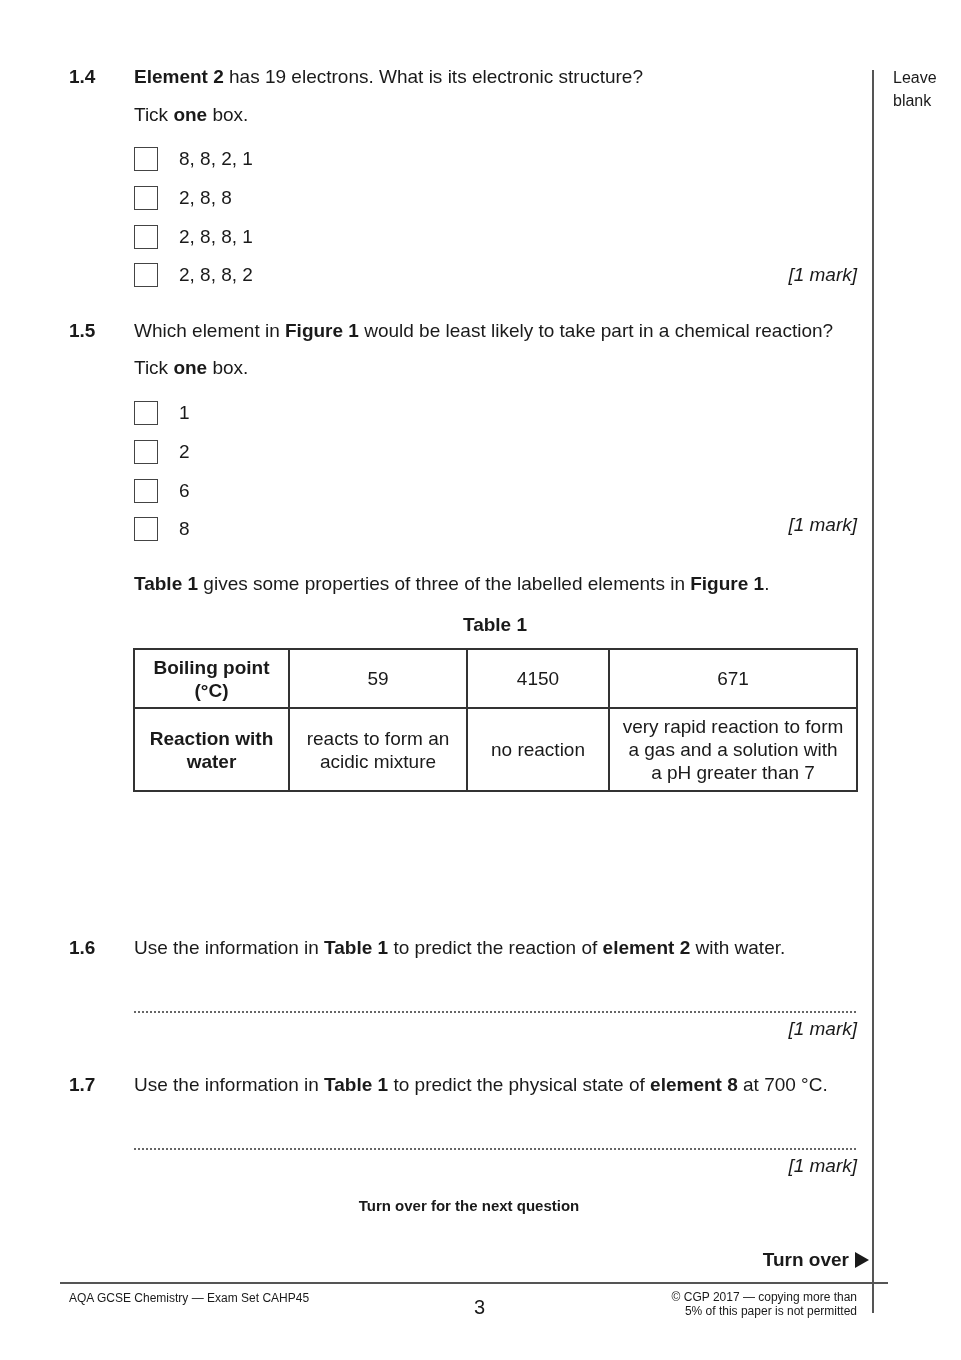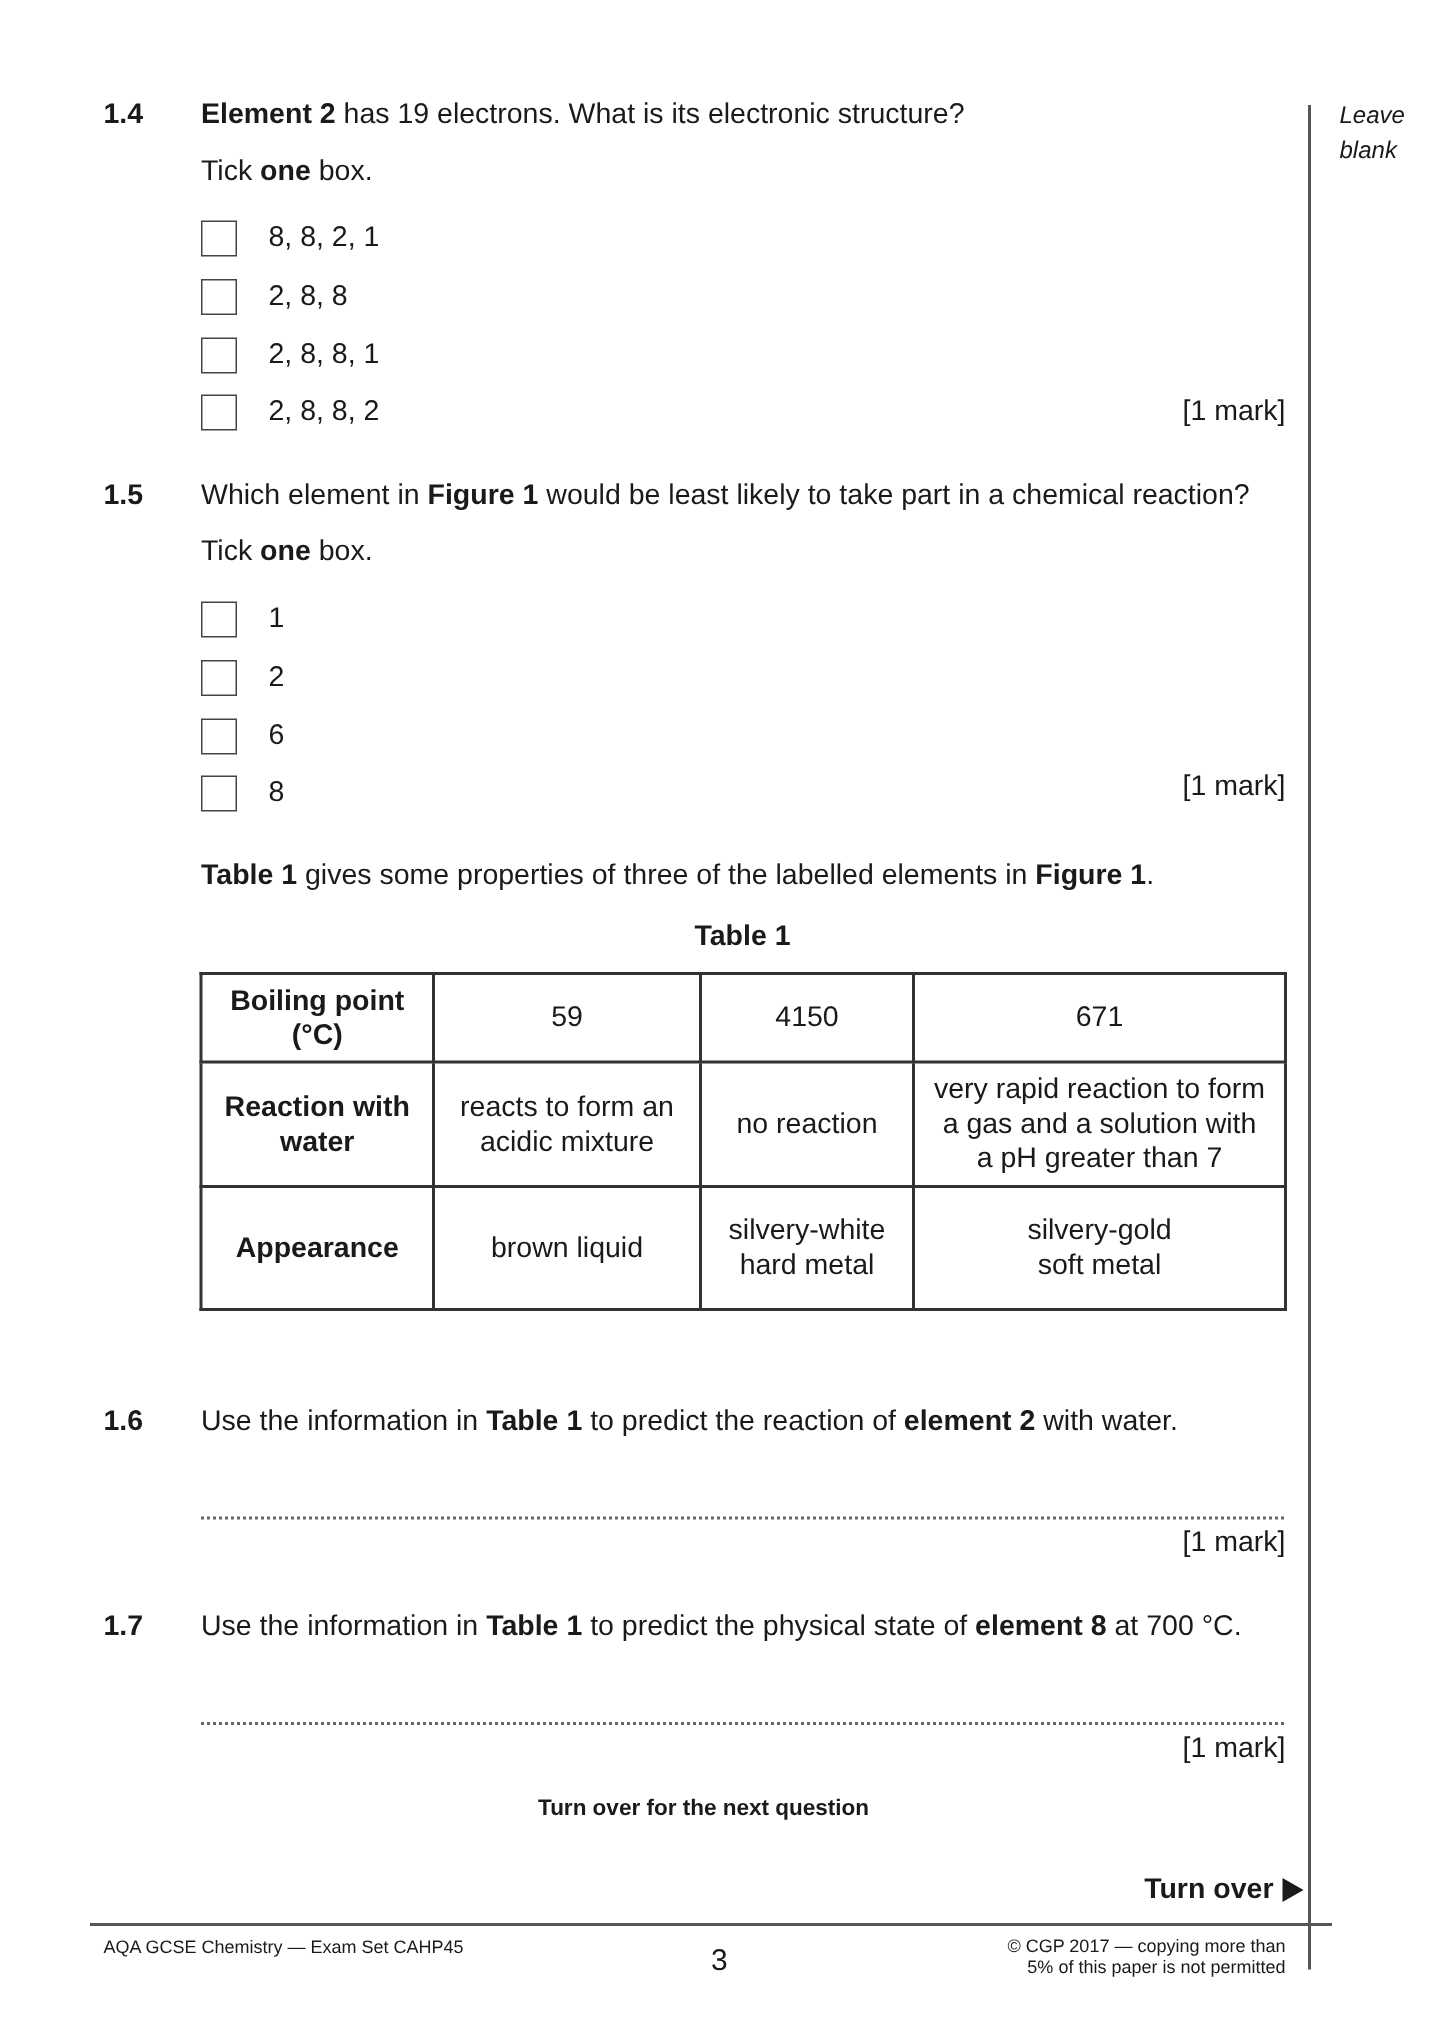--- a/index.html
+++ b/index.html
@@ -6,24 +6,24 @@
   body { width: 961px; height: 1360px; position: relative; overflow: hidden;
          font-family: "Liberation Sans", sans-serif; color: #1a1a1a; }
   .abs { position: absolute; }
   .qnum { font-weight: bold; font-size: 19px; left: 69px; }
   .qtext { font-size: 19px; left: 134px; white-space: nowrap; }
   .qtext b { font-weight: bold; }
   .tick { font-size: 19px; left: 134px; text-align: right; }
   .opt { position: absolute; left: 134px; height: 26px; display: flex; align-items: center; }
   .box { width: 24px; height: 24px; border: 1.5px solid #444; box-sizing: border-box; background: #fff; }
   .opt-label { margin-left: 21px; font-size: 19px; }
-  .mark { font-size: 19px; right: 104px; }
+  .mark { font-size: 19px; font-style: italic; right: 104px; }
   .vrule { left: 872px; top: 70px; width: 1.5px; height: 1243px; background: #555; }
   .hrule { left: 60px; top: 1282px; width: 828px; height: 1.5px; background: #555; }
-  .leave { left: 893px; top: 66px; font-size: 16px; font-style: italic; line-height: 23px; }
+  .leave { left: 893px; top: 66px; font-size: 16px; line-height: 23px; }
   table.t1 { position: absolute; left: 133px; top: 648px; width: 725px; border-collapse: collapse;
              font-size: 19px; }
   table.t1 td, table.t1 th { border: 2px solid #333; text-align: center; padding: 0 6px; line-height: 23px; }
   table.t1 th { font-weight: bold; height: 31px; }
   table.t1 td.rh { font-weight: bold; border-radius: 12px; }
   .dots { left: 134px; width: 722px; height: 0; border-top: 2px dotted #666; }
   .footer-left { left: 69px; top: 1291px; font-size: 12px; }
   .footer-page { left: 474px; top: 1296px; font-size: 20px; }
   .footer-right { right: 104px; top: 1290px; font-size: 12px; text-align: right; line-height: 14px; margin-left: 44px; }
   .turn-next { left: 0; width: 938px; text-align: center; top: 1197px; font-size: 15px; font-weight: bold; }
@@ -122,36 +122,20 @@
         </td>
     <td>
           <div>no reaction</div>
         </td>
     <td>
           <div>very rapid reaction to form</div>
           <div>a gas and a solution with</div>
           <div>a pH greater than 7</div>
         </td>
   </tr>
-  <tr style="height:82px">
-    <td class="rh">
-          <div>Appearance</div>
-        </td>
-    <td>
-          <div>brown liquid</div>
-        </td>
-    <td>
-          <div>silvery-white</div>
-          <div>hard metal</div>
-        </td>
-    <td>
-          <div>silvery-gold</div>
-          <div>soft metal</div>
-        </td>
-  </tr>
 </tbody>
   </table>
 
 <div class="abs qnum" style="top:937px">1.6</div>
 <div class="abs qtext" style="top:937px"><span>Use the information in </span><b>Table 1</b><span> to predict the reaction of </span><b>element 2</b><span> with water.</span></div>
 <div class="abs dots" style="top:1011px"></div>
 <div class="abs mark" style="top:1018px">[1 mark]</div>
 
 <div class="abs qnum" style="top:1074px">1.7</div>
 <div class="abs qtext" style="top:1074px"><span>Use the information in </span><b>Table 1</b><span> to predict the physical state of </span><b>element 8</b><span> at 700 °C.</span></div>

